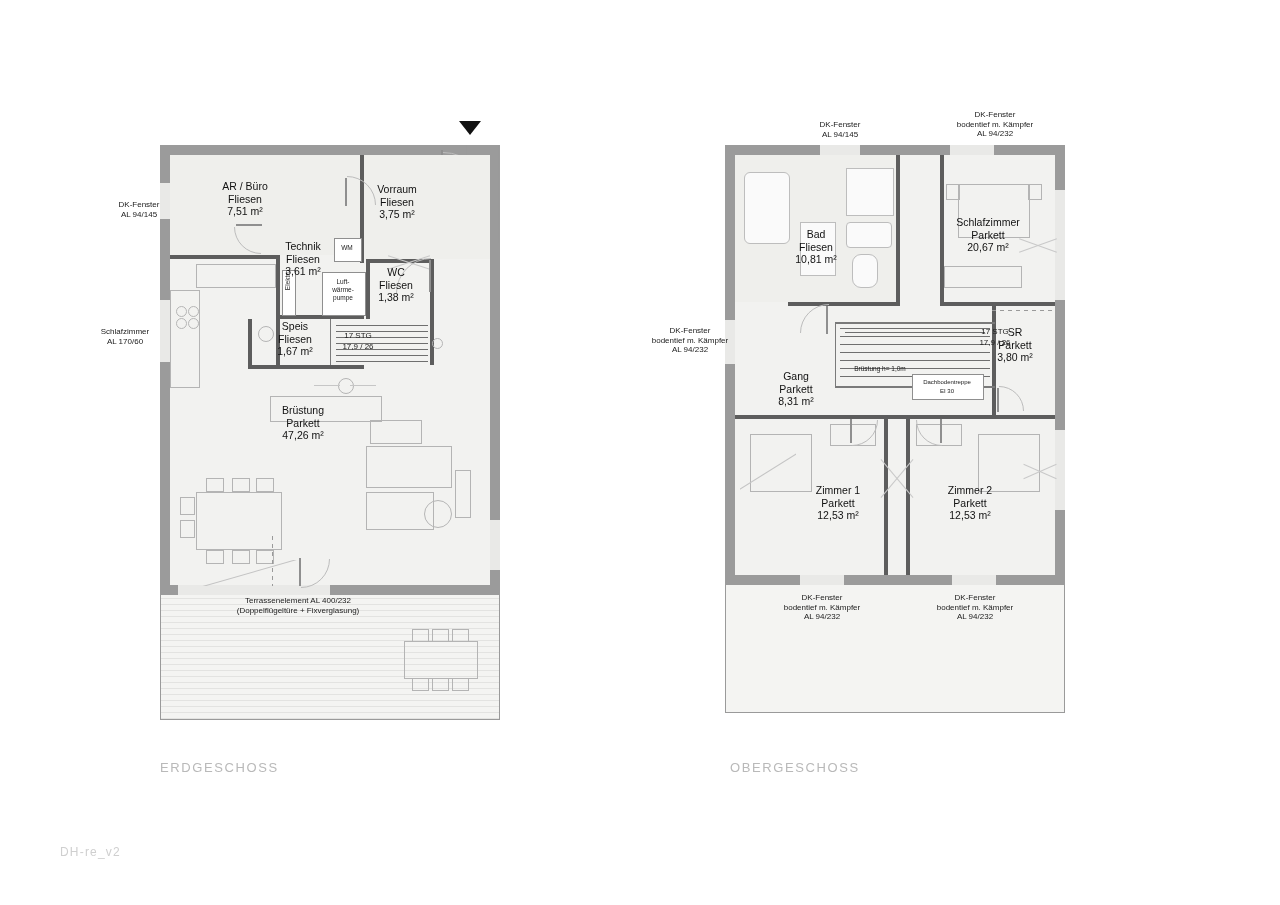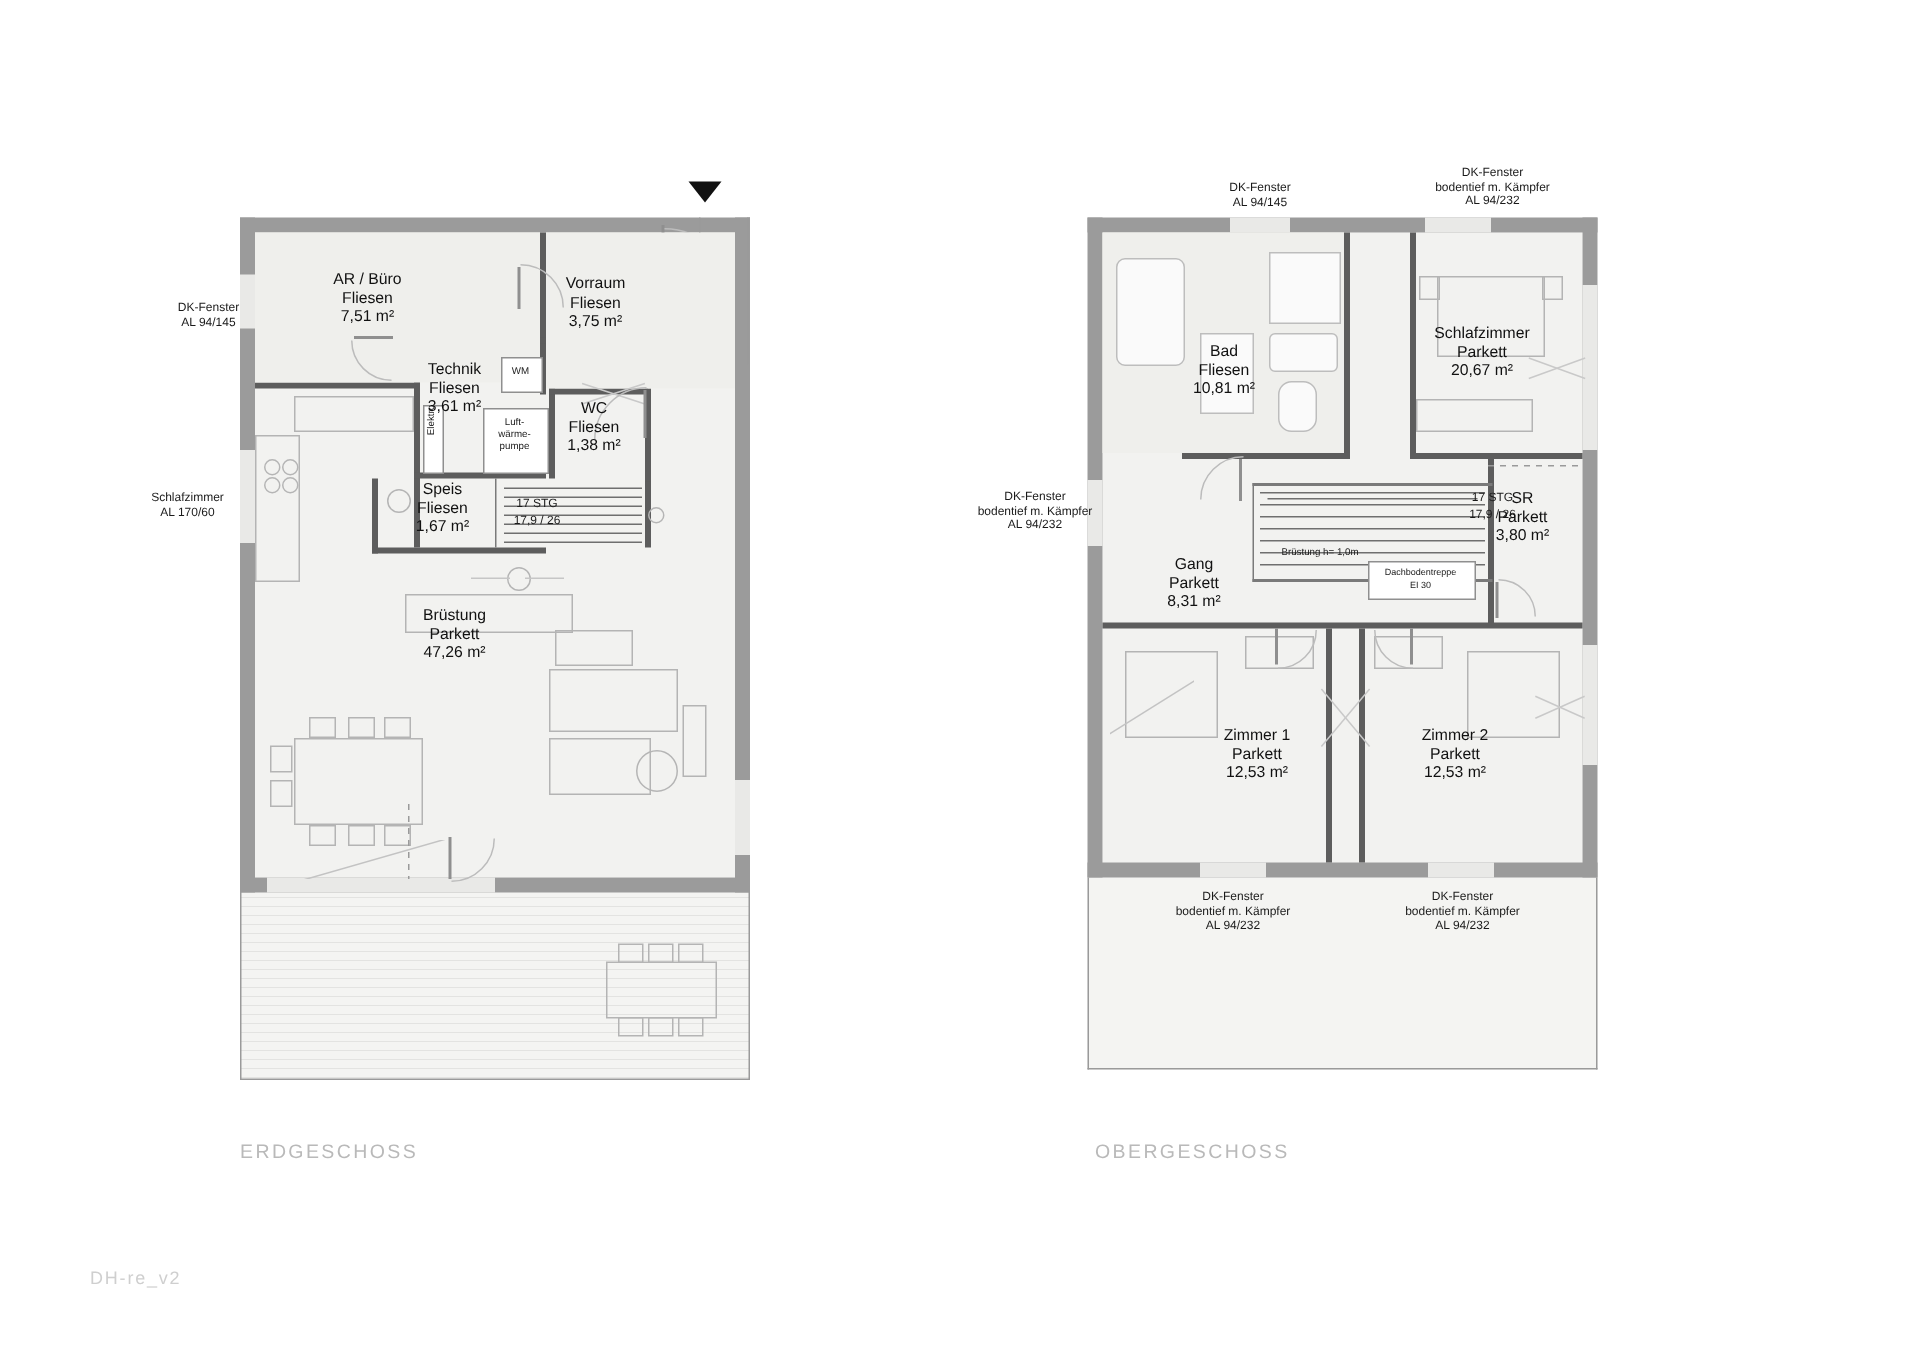--- a/index.html
+++ b/index.html
@@ -206,20 +206,24 @@
   <div class="note" style="left:318px;top:342px;width:80px;">17,9 / 26</div>
 
   <div class="note" style="left:84px;top:200px;width:110px;">
     <div>DK-Fenster</div>
     <div>AL 94/145</div>
   </div>
   <div class="note" style="left:70px;top:327px;width:110px;">
     <div>Schlafzimmer</div>
     <div>AL 170/60</div>
   </div>
+  <div class="note" style="left:148px;top:596px;width:300px;">
+    <div>Terrassenelement AL 400/232</div>
+    <div>(Doppelflügeltüre + Fixverglasung)</div>
+  </div>
 
   <div class="floorcaption" style="left:160px;top:760px;">ERDGESCHOSS</div>
 </div>
 
 <div class="plan" style="left:640px;top:0;width:640px;height:905px;">
 
   <div class="terrace" style="left:85px;top:585px;width:340px;height:128px;"></div>
   <div class="hairline" style="left:85px;top:712px;width:340px;height:1px;"></div>
   <div class="hairline" style="left:85px;top:585px;width:1px;height:128px;"></div>
   <div class="hairline" style="left:424px;top:585px;width:1px;height:128px;"></div>

